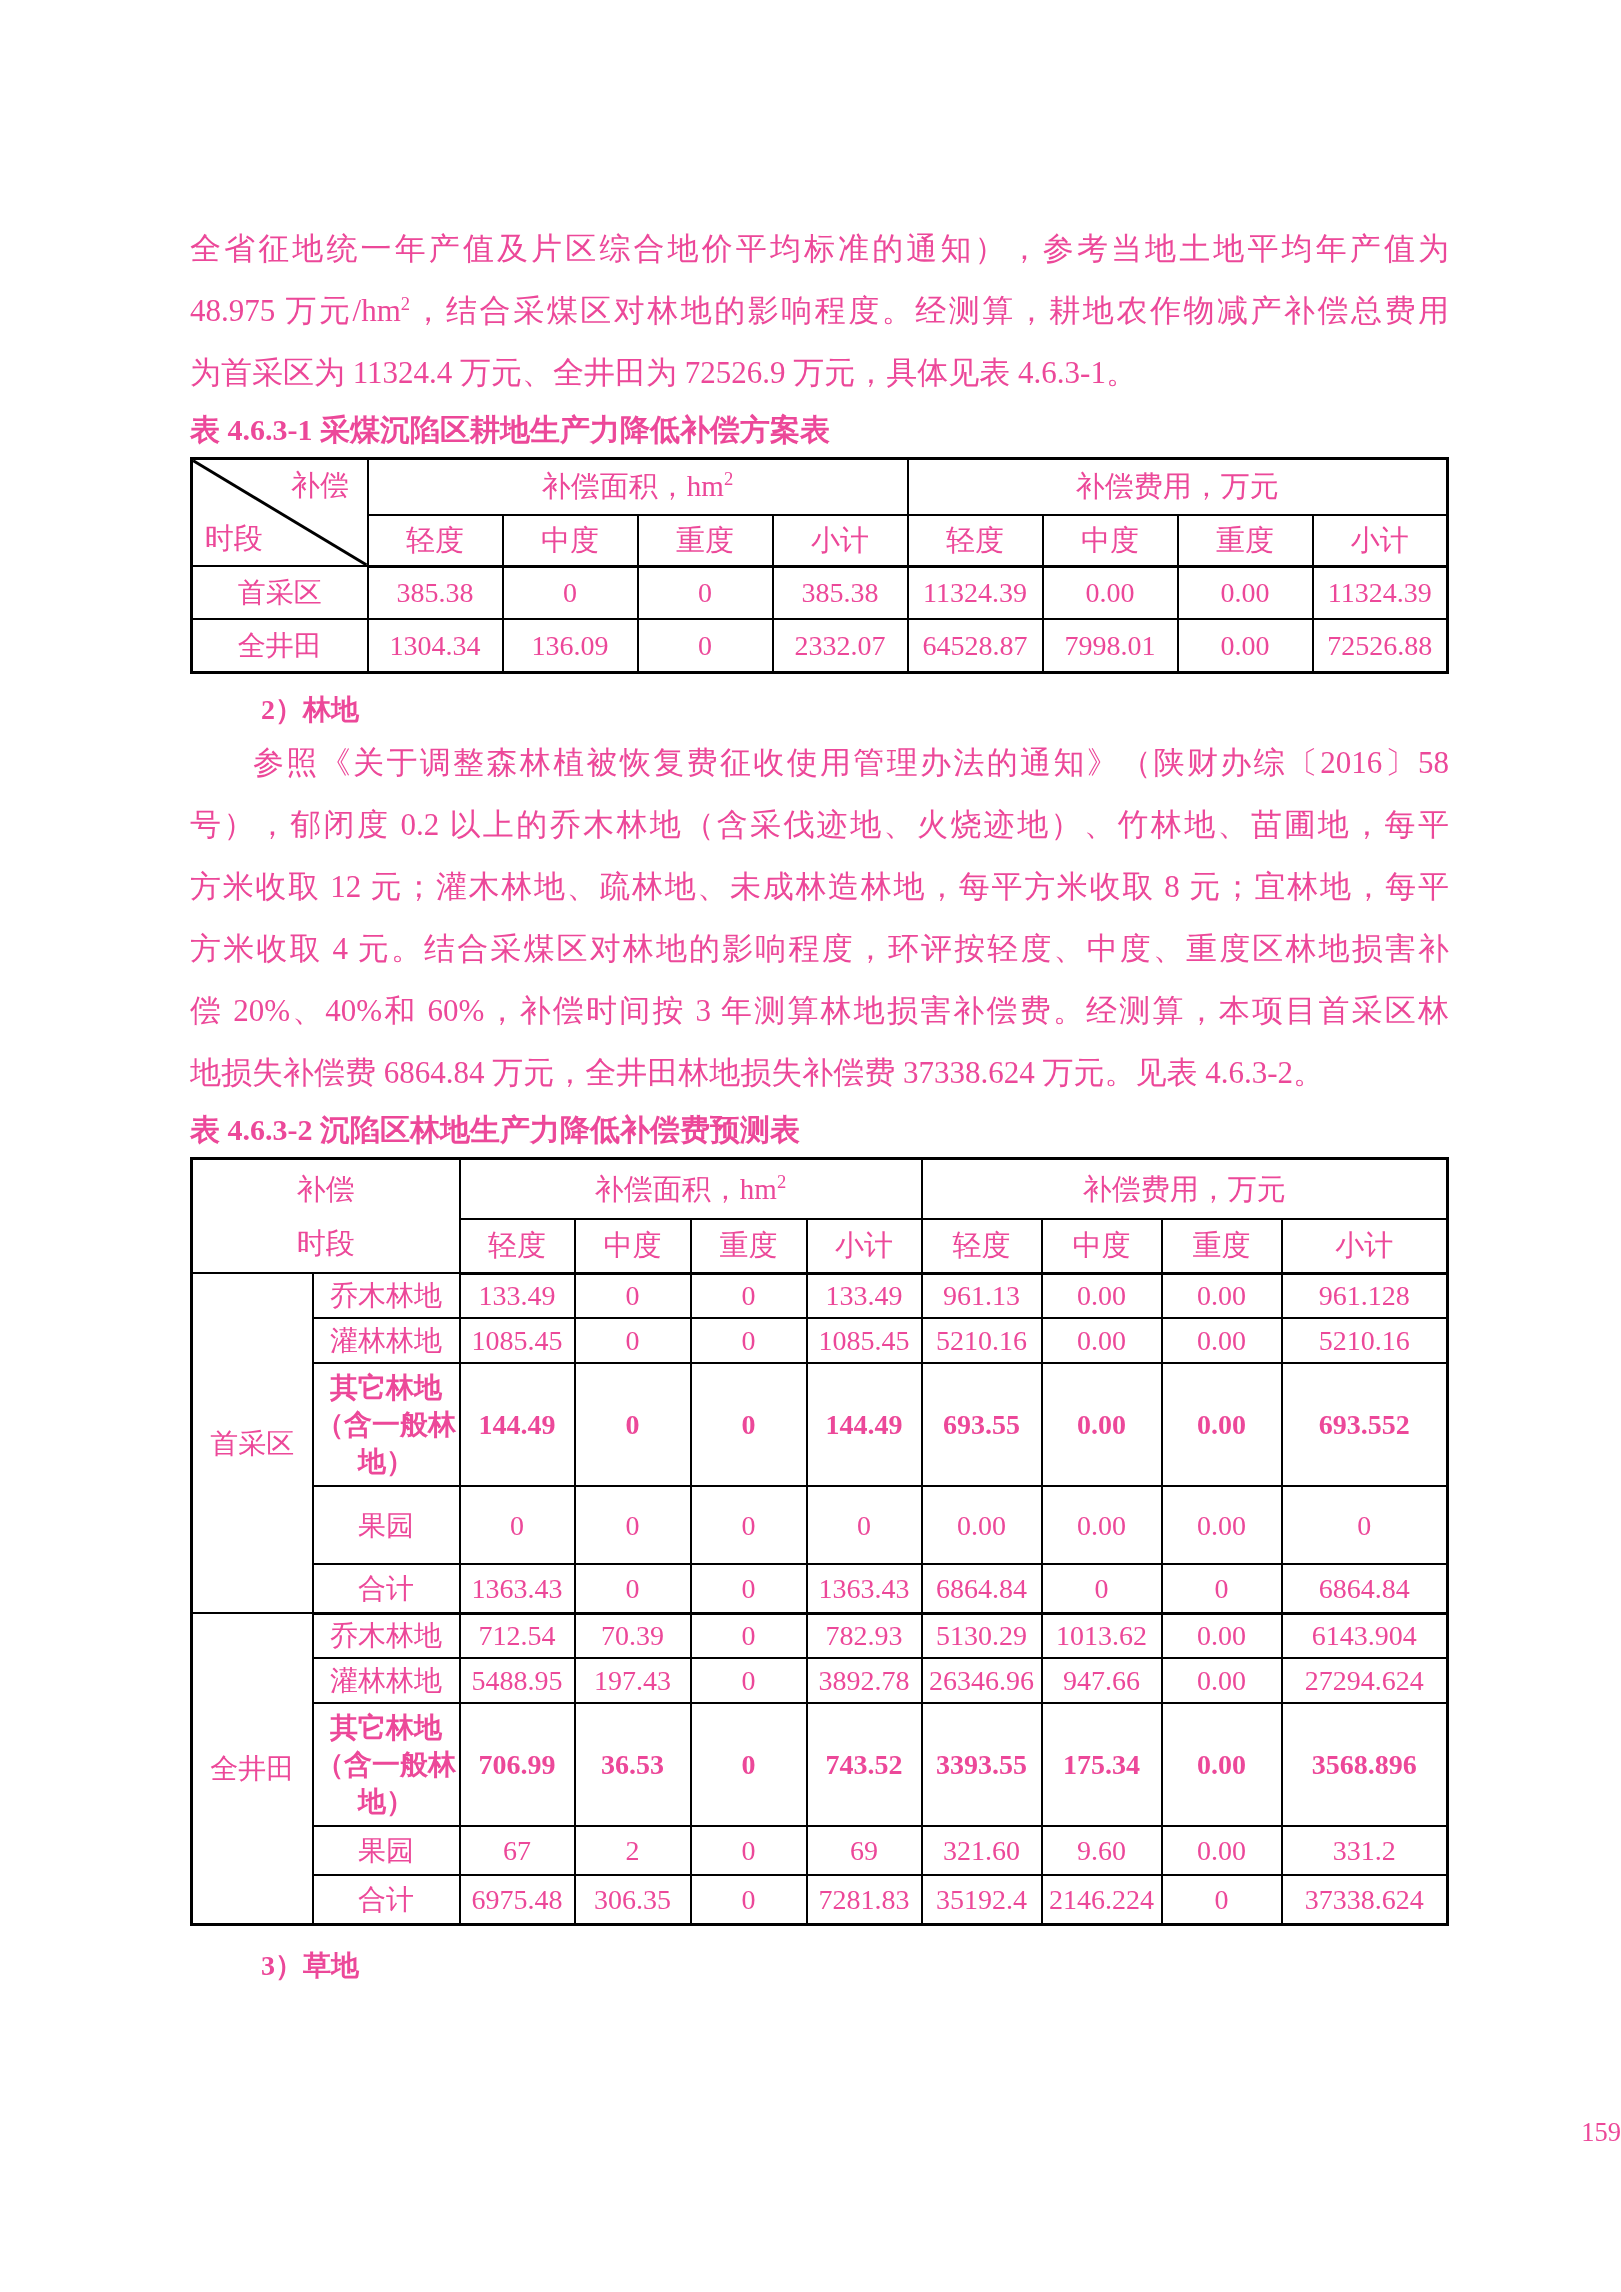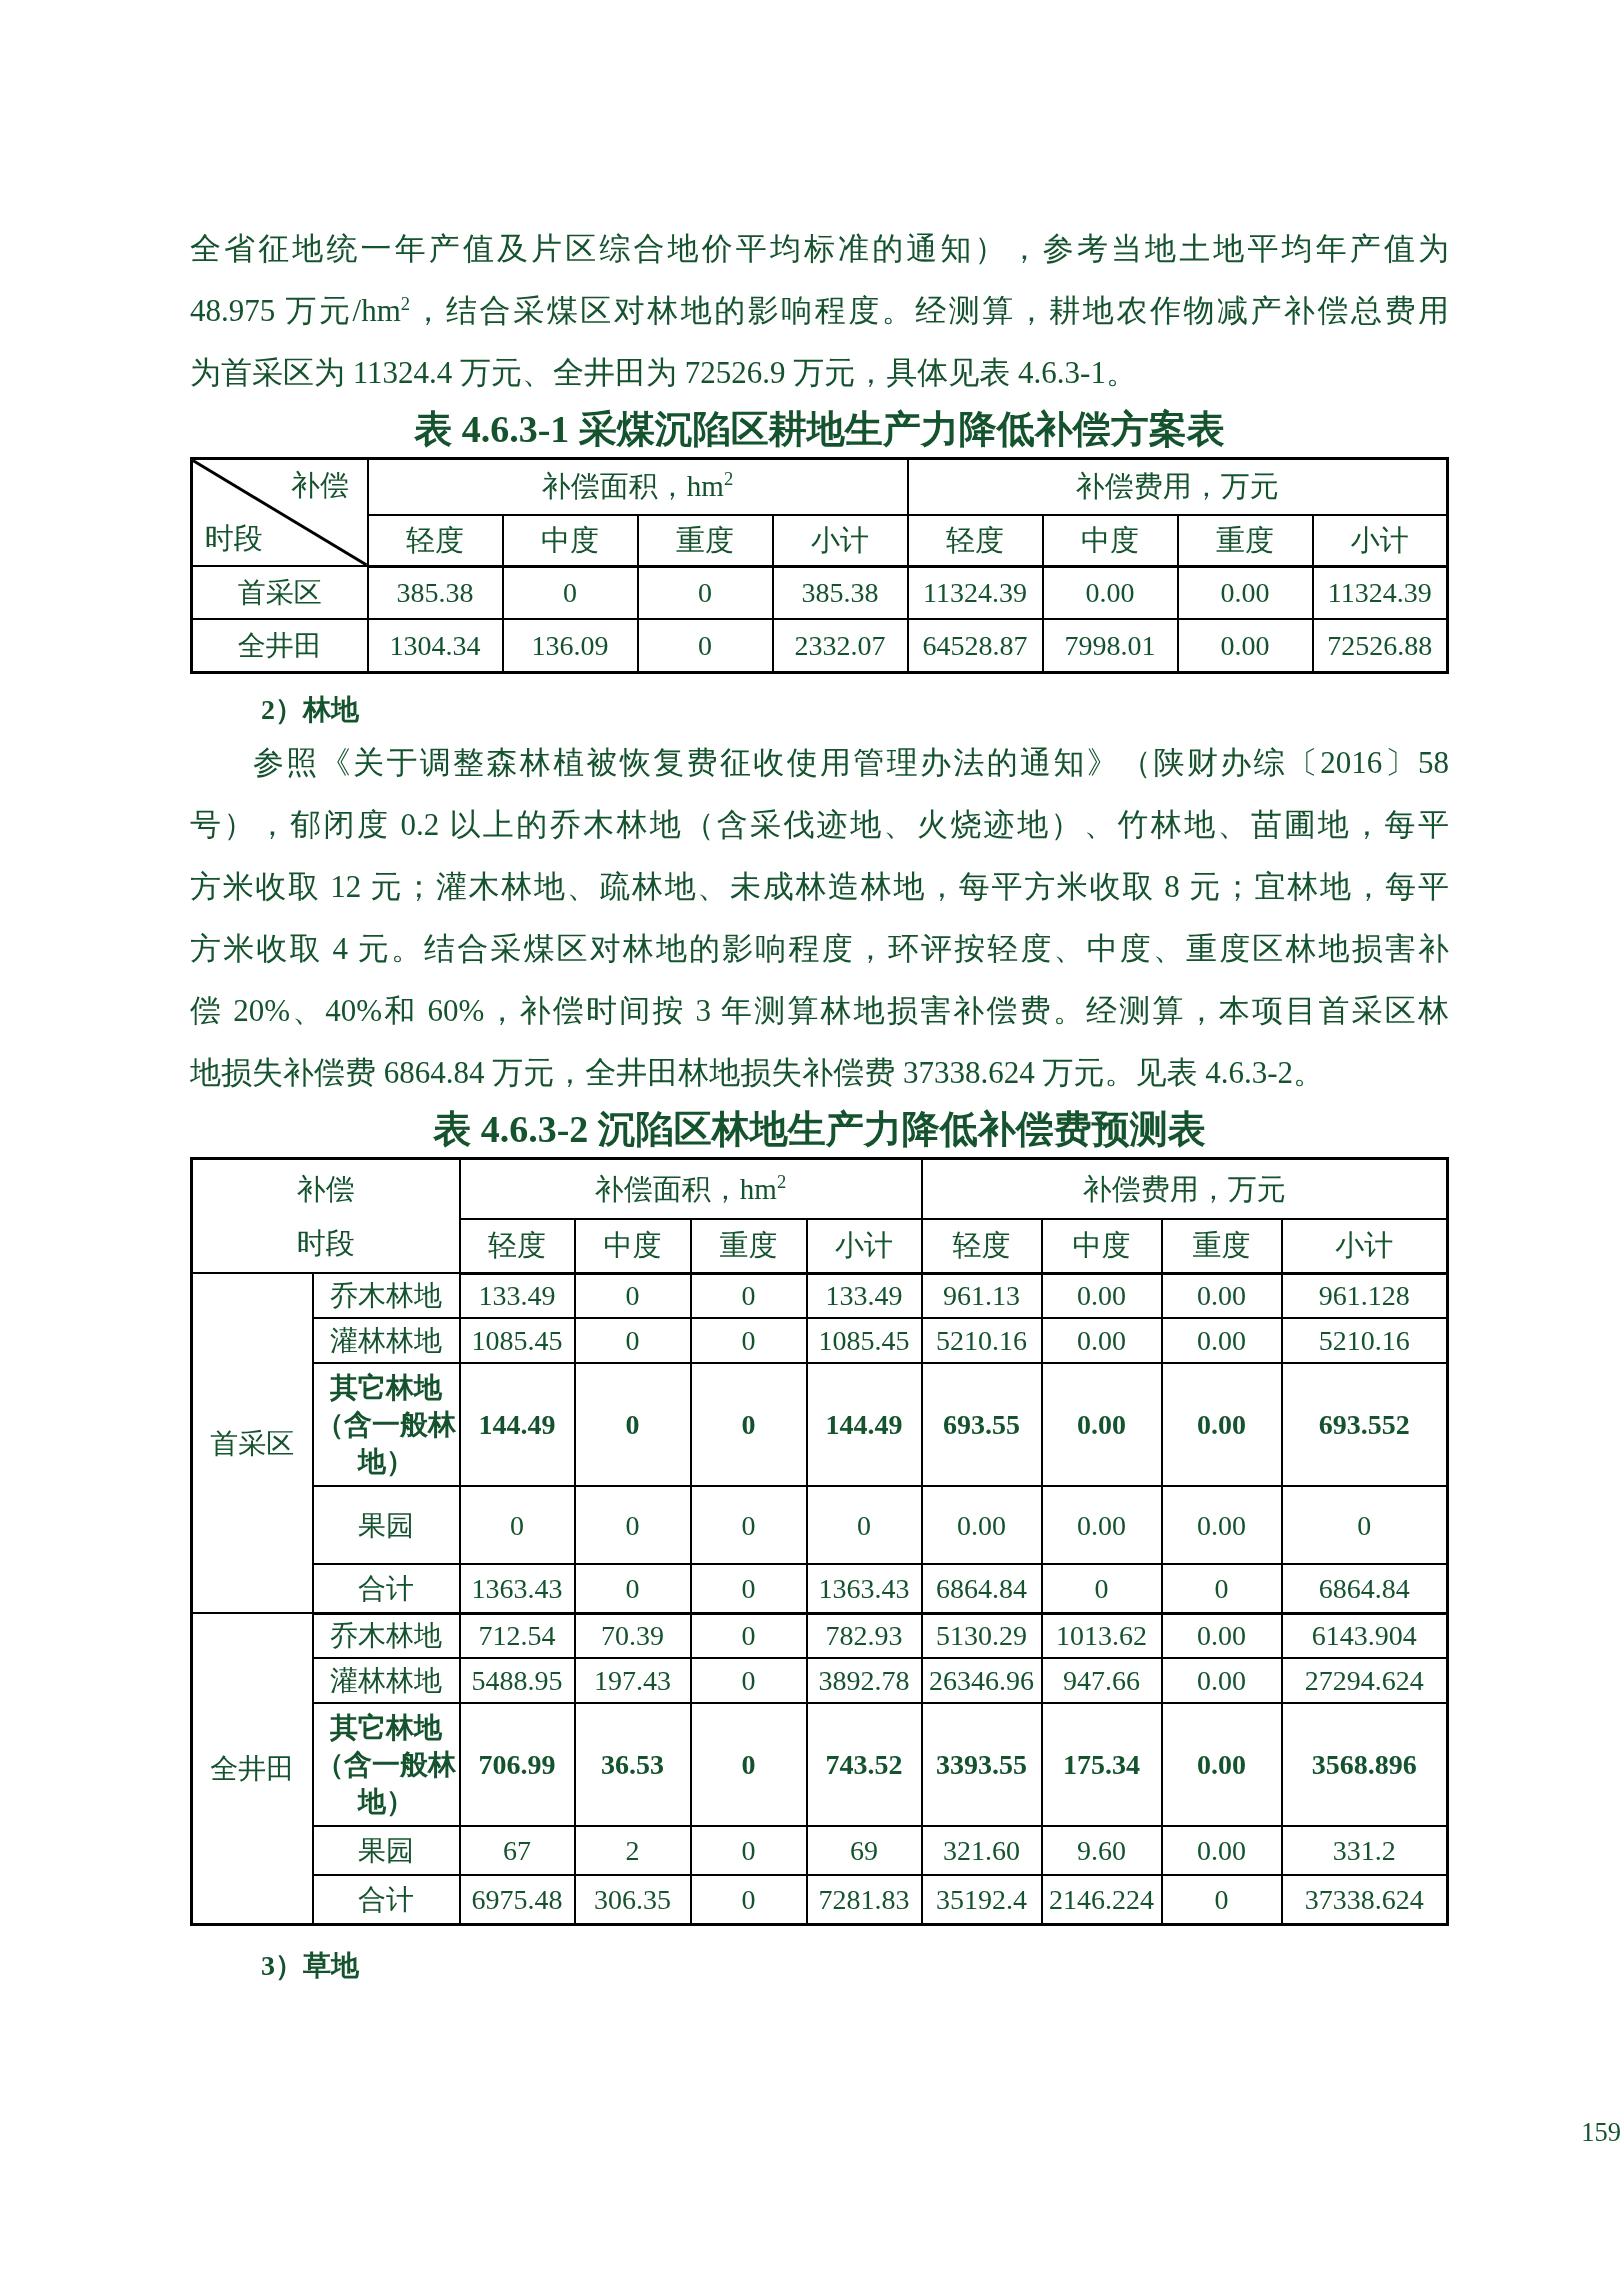--- a/index.html
+++ b/index.html
@@ -3,21 +3,21 @@
 <meta charset="utf-8">
 <style>
   html, body { margin: 0; padding: 0; background: #e8e8e8; }
   .page {
     position: relative;
     width: 1621px;
     height: 2293px;
     background: #ffffff;
     overflow: hidden;
     font-family: "Liberation Serif", "DejaVu Serif", serif;
-    color: #14532d;
+    color: #ec4899;
     margin: 0 auto;
   }
   .content {
     position: absolute;
     left: 190px;
     top: 218px;
     width: 1259px;
   }
   .para-line {
     font-size: 31px;
@@ -25,23 +25,22 @@
     text-align: justify;
     text-align-last: justify;
     white-space: normal;
   }
   .para-line.last { text-align-last: left; }
   .indent2 { text-indent: 63px; }
   sup.small { font-size: 18.6px; line-height: 0; }
 
   .table-title {
     font-weight: bold;
-    font-size: 38px;
+    font-size: 30px;
     line-height: 39px;
-    text-align: center;
     margin: 5.9px 0 7.8px 0;
   }
   .sub-heading {
     font-weight: bold;
     font-size: 28px;
     line-height: 45px;
     padding-left: 71px;
     margin-top: 13.7px;
   }
   #heading-grass { margin-top: 17px; }

